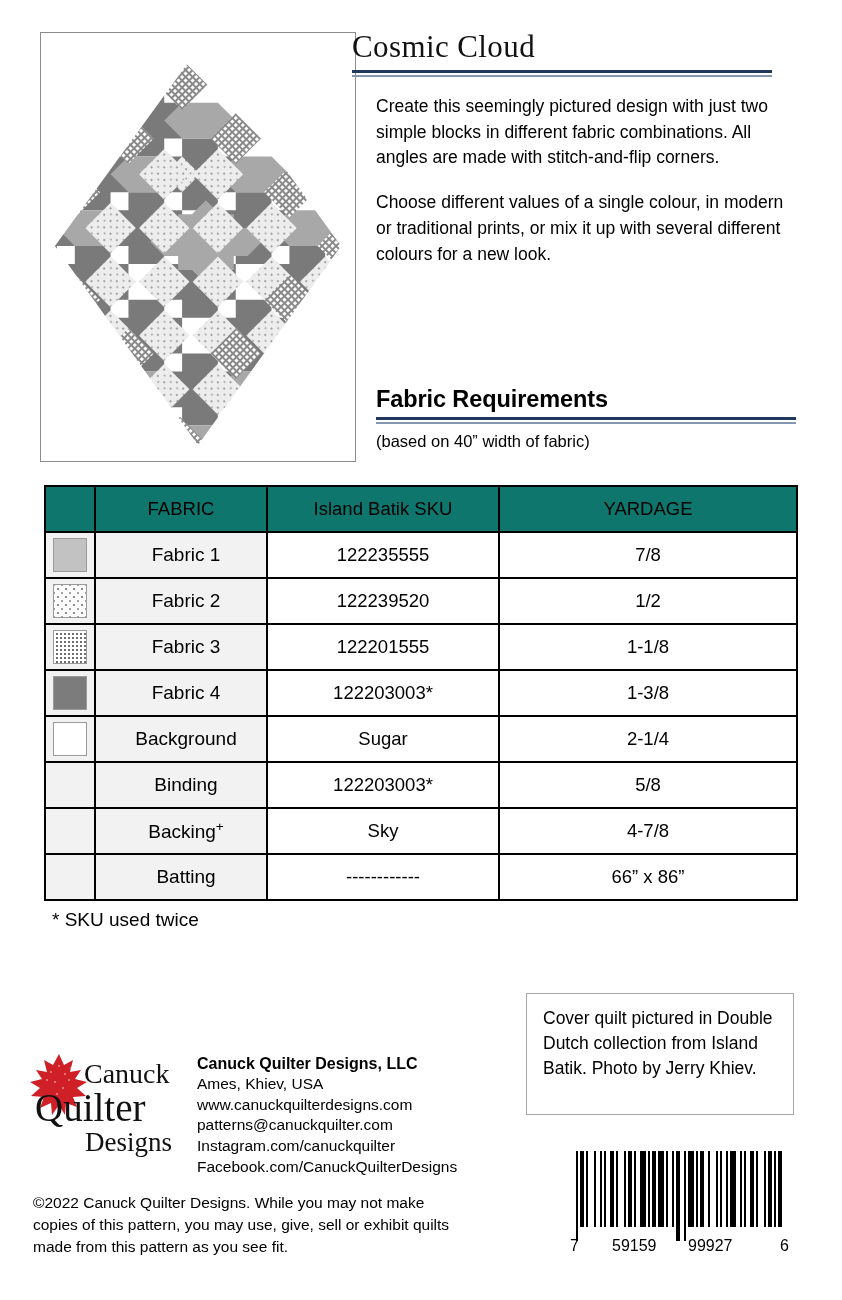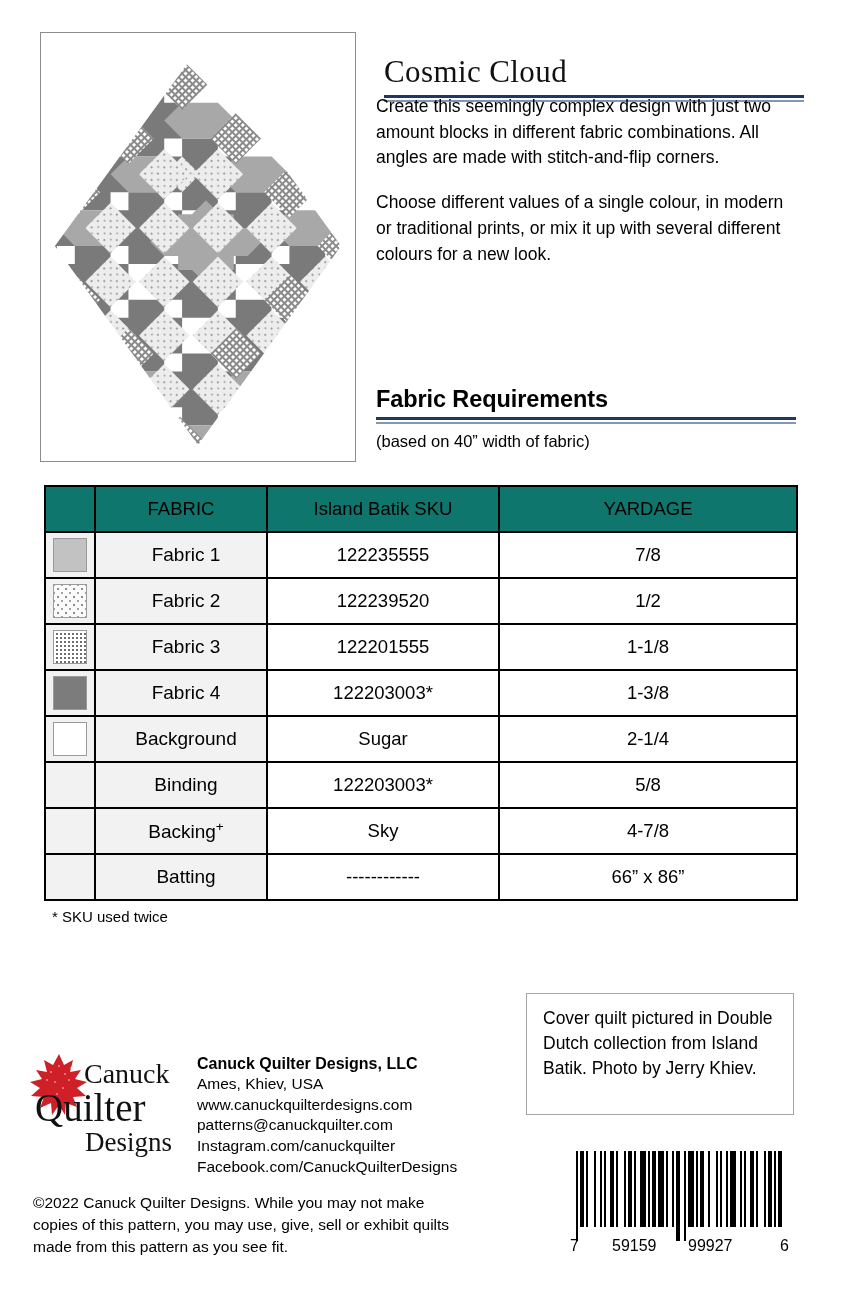--- a/index.html
+++ b/index.html
@@ -26,24 +26,23 @@
     border: 1px solid #8c8c8c;
     background: #ffffff;
     box-sizing: border-box;
     overflow: hidden;
   }
   #quilt-figure svg { display: block; width: 100%; height: 100%; }
 
   
   #title-block {
     position: absolute;
-    left: 384px;
+    left: 352px;
     top: 30px;
     width: 420px;
-    margin-top: 25px;
   }
   #page-title {
     font-family: "Liberation Serif", serif;
     font-size: 31px;
     font-weight: 400;
     letter-spacing: 0.4px;
     line-height: 1.1;
     margin: 0 0 6px 0;
     color: #111111;
   }
@@ -155,21 +154,21 @@
   }
 
   sup.plus { font-size: 0.72em; vertical-align: super; }
 
   
   #footnotes {
     position: absolute;
     left: 52px;
     top: 906px;
     width: 740px;
-    font-size: 15px;
+    font-size: 19px;
     line-height: 1.5;
   }
   #footnotes div { white-space: nowrap; }
 
   
   #cover-note {
     position: absolute;
     left: 526px;
     top: 993px;
     width: 268px;
@@ -338,21 +337,21 @@
 
 <div id="title-block">
   <h1 id="page-title">Cosmic Cloud</h1>
   <div class="rule-double">
     <div class="rule-top"></div>
     <div class="rule-bot"></div>
   </div>
 </div>
 
 <div id="intro-block">
-  <p>Create this seemingly complex design with just two amount blocks in different fabric combinations.  All angles are made with stitch-and-flip corners.</p>
+  <p>Create this seemingly pictured design with just two simple blocks in different fabric combinations.  All angles are made with stitch-and-flip corners.</p>
   <p>Choose different values of a single colour, in modern or traditional prints, or mix it up with several different colours for a new look.</p>
 </div>
 
 <div id="fabric-req-block">
   <h2 id="fabric-req-heading">Fabric Requirements</h2>
   <div class="rule-double">
     <div class="rule-top"></div>
     <div class="rule-bot"></div>
   </div>
   <div id="fabric-req-sub">(based on 40” width of fabric)</div>

